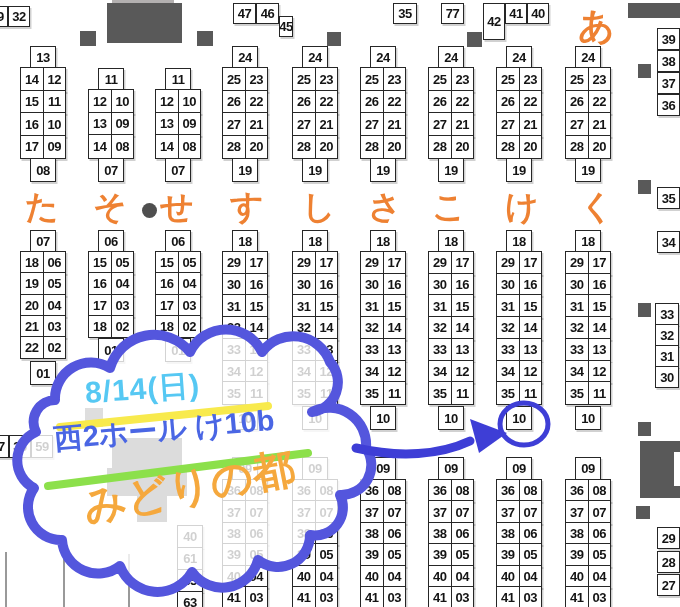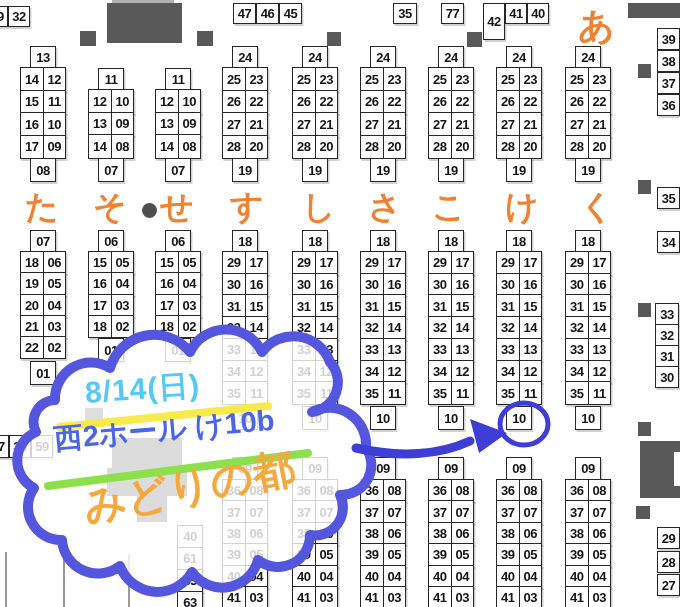--- a/index.html
+++ b/index.html
@@ -603,21 +603,21 @@
         <span class="cr">04</span>
       </div>
       <div class="box pair" style="left: 565px; top: 586px; width: 46px; height: 23.4px;">
         <span class="cl">41</span>
         <span class="cr">03</span>
       </div>
       <div class="box single" style="left: -14px; top: 6px; width: 22px; height: 21px;">49</div>
       <div class="box single" style="left: 8px; top: 6px; width: 22px; height: 21px;">32</div>
       <div class="box single" style="left: 233px; top: 3px; width: 23px; height: 21px;">47</div>
       <div class="box single" style="left: 256px; top: 3px; width: 23px; height: 21px;">46</div>
-      <div class="box single" style="left: 279px; top: 3px; width: 23px; height: 21px;">45</div>
+      <div class="box single" style="left: 279px; top: 16px; width: 14px; height: 21px;">45</div>
       <div class="box single" style="left: 393px; top: 3px; width: 24px; height: 21px;">35</div>
       <div class="box single" style="left: 441px; top: 3px; width: 23px; height: 21px;">77</div>
       <div class="box single" style="left: 483px; top: 3px; width: 22px; height: 37px;">42</div>
       <div class="box single" style="left: 505px; top: 3px; width: 22px; height: 21px;">41</div>
       <div class="box single" style="left: 527px; top: 3px; width: 22px; height: 21px;">40</div>
       <div class="box single" style="left: 657px; top: 28px; width: 23px; height: 22px;">39</div>
       <div class="box single" style="left: 657px; top: 50px; width: 23px; height: 22px;">38</div>
       <div class="box single" style="left: 657px; top: 72px; width: 23px; height: 22px;">37</div>
       <div class="box single" style="left: 657px; top: 94px; width: 23px; height: 22px;">36</div>
       <div class="box single" style="left: 657px; top: 187px; width: 23px; height: 22px;">35</div>

